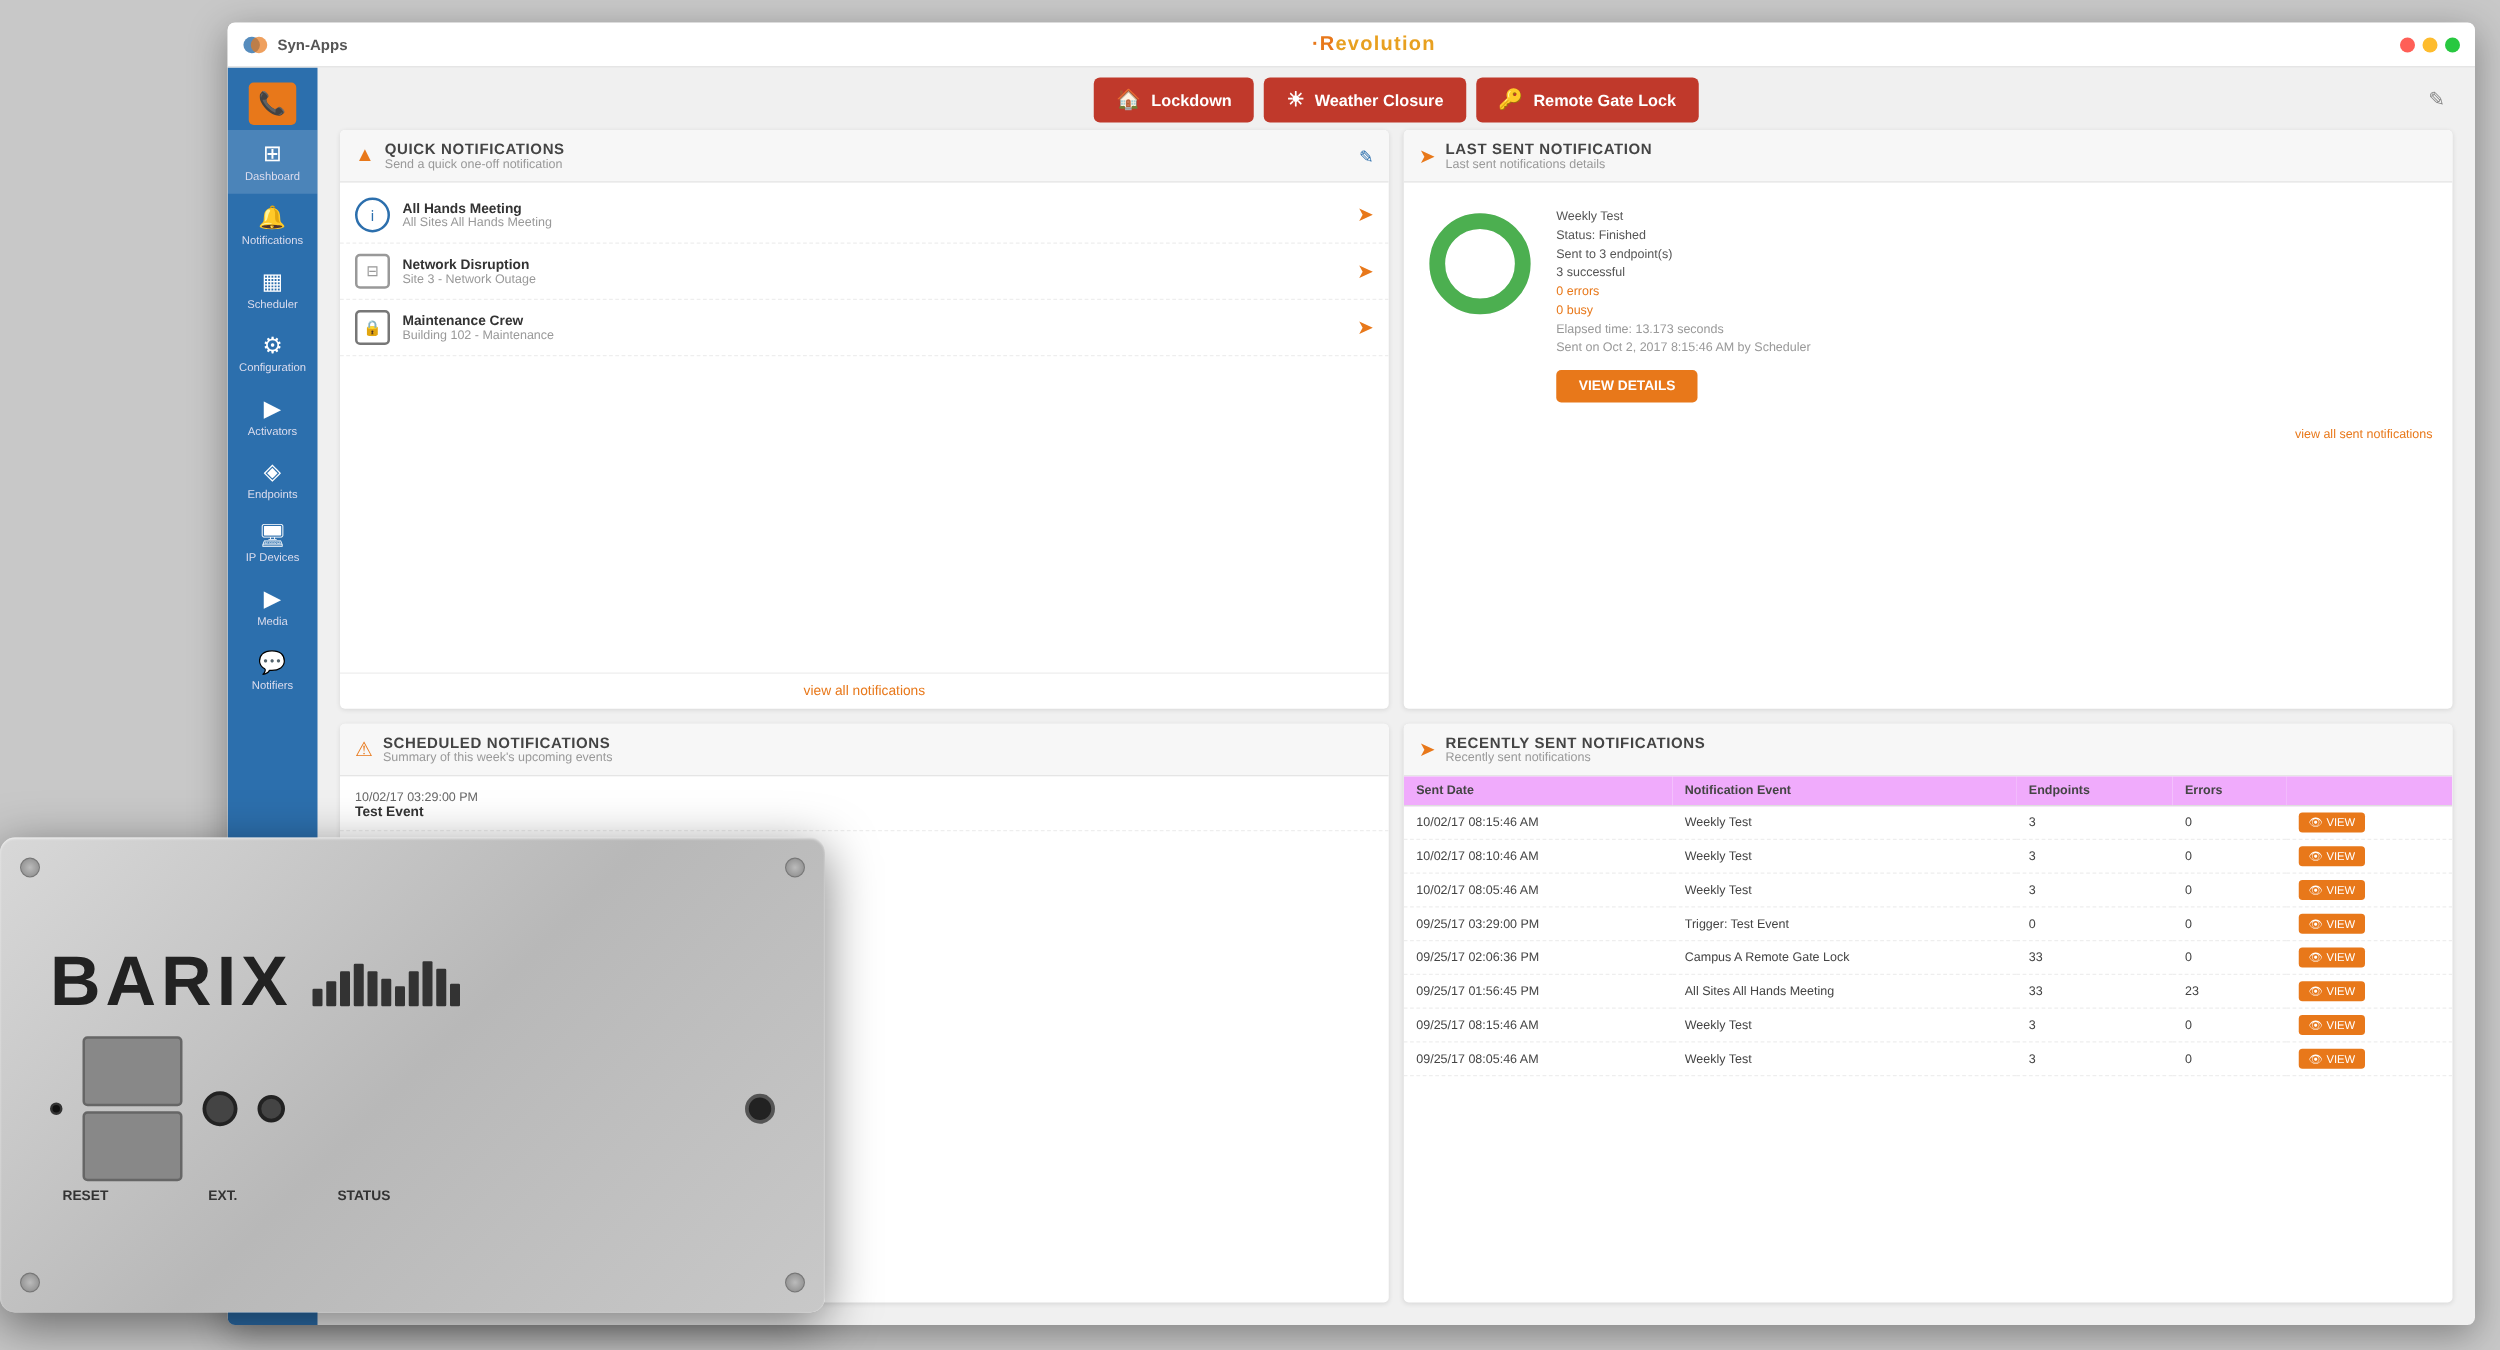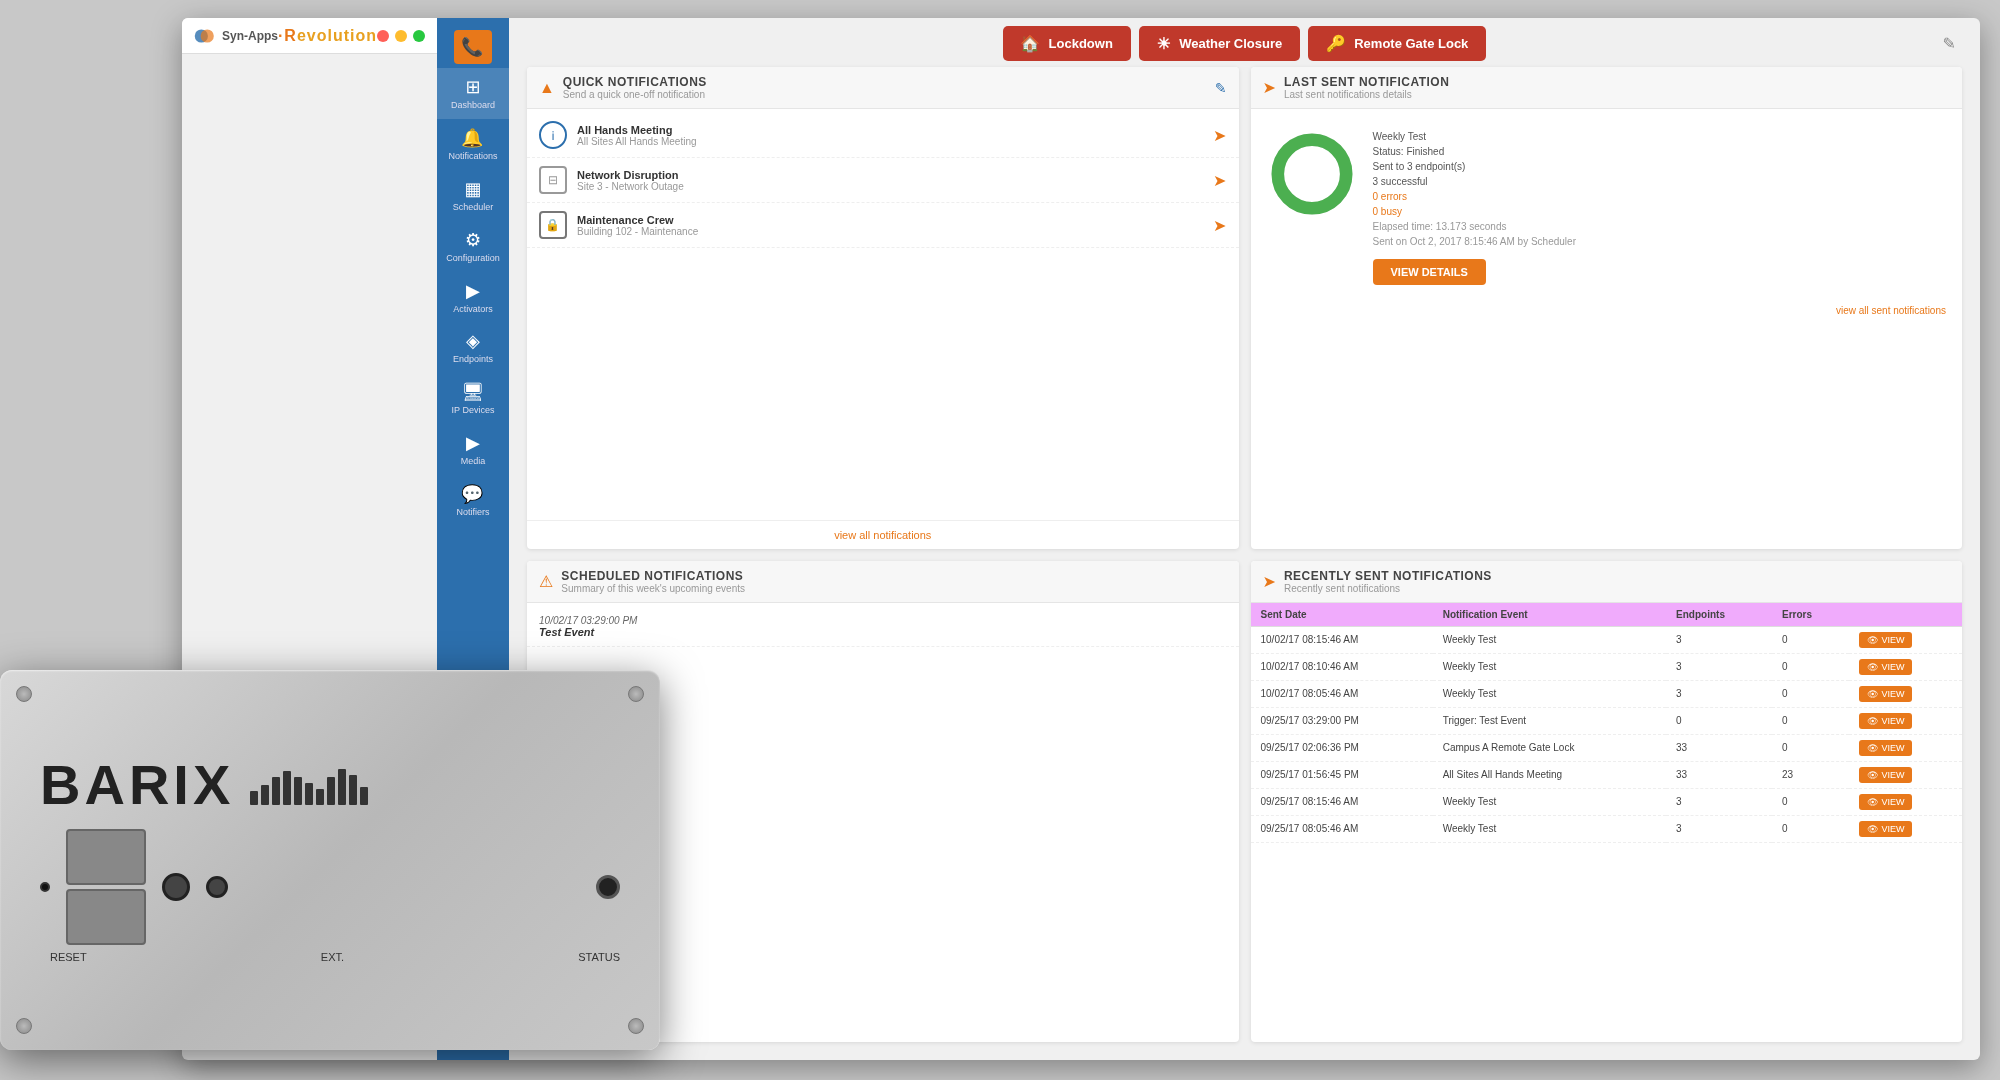--- a/index.html
+++ b/index.html
@@ -16,21 +16,21 @@
     .app-window {
       position: absolute;
       top: 18px;
       left: 182px;
       right: 20px;
       bottom: 20px;
       background: #f0f0f0;
       border-radius: 6px;
       box-shadow: 0 8px 30px rgba(0,0,0,0.35);
       display: flex;
-      flex-direction: row;
+      flex-direction: column;
       overflow: hidden;
     }
 
     
     .title-bar {
       background: #ffffff;
       height: 36px;
       display: flex;
       align-items: center;
       padding: 0 12px;
@@ -246,21 +246,20 @@
       font-size: 11px;
       color: #e8781a;
       cursor: pointer;
       border-top: 1px solid #eee;
     }
 
     
     .sched-item {
       padding: 8px 12px;
       border-bottom: 1px dashed #eee;
-      font-style: italic;
     }
     .sched-date { font-size: 10px; color: #666; }
     .sched-name { font-size: 11px; font-weight: 600; color: #333; }
 
     
     .last-sent-body {
       display: flex;
       padding: 16px;
       gap: 16px;
       align-items: flex-start;
@@ -386,23 +385,22 @@
       width: 28px; height: 28px;
       border-radius: 50%;
       background: #444;
       border: 3px solid #222;
     }
     .barix-labels {
       display: flex;
       gap: 20px;
       margin-top: 6px;
       font-size: 11px;
-      font-weight: 400;
+      font-weight: 700;
       color: #333;
-      justify-content: space-between;
     }
     .screw {
       position: absolute;
       width: 16px; height: 16px;
       border-radius: 50%;
       background: radial-gradient(circle, #bbb, #888);
       border: 1px solid #777;
     }
     .screw-tl { top: 16px; left: 16px; }
     .screw-tr { top: 16px; right: 16px; }

